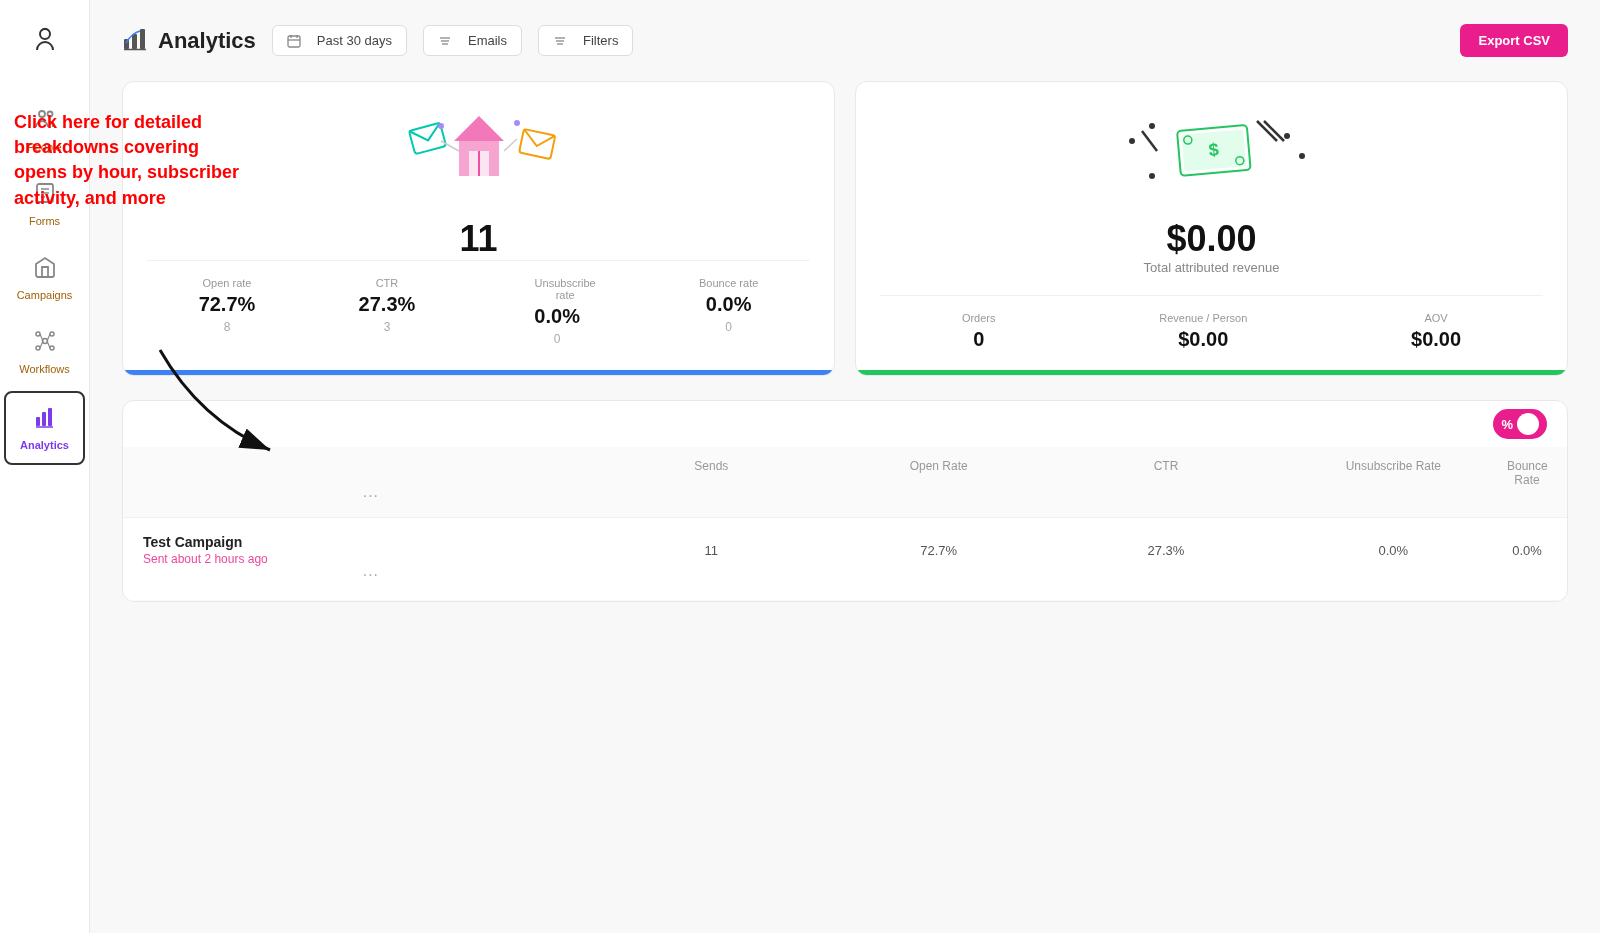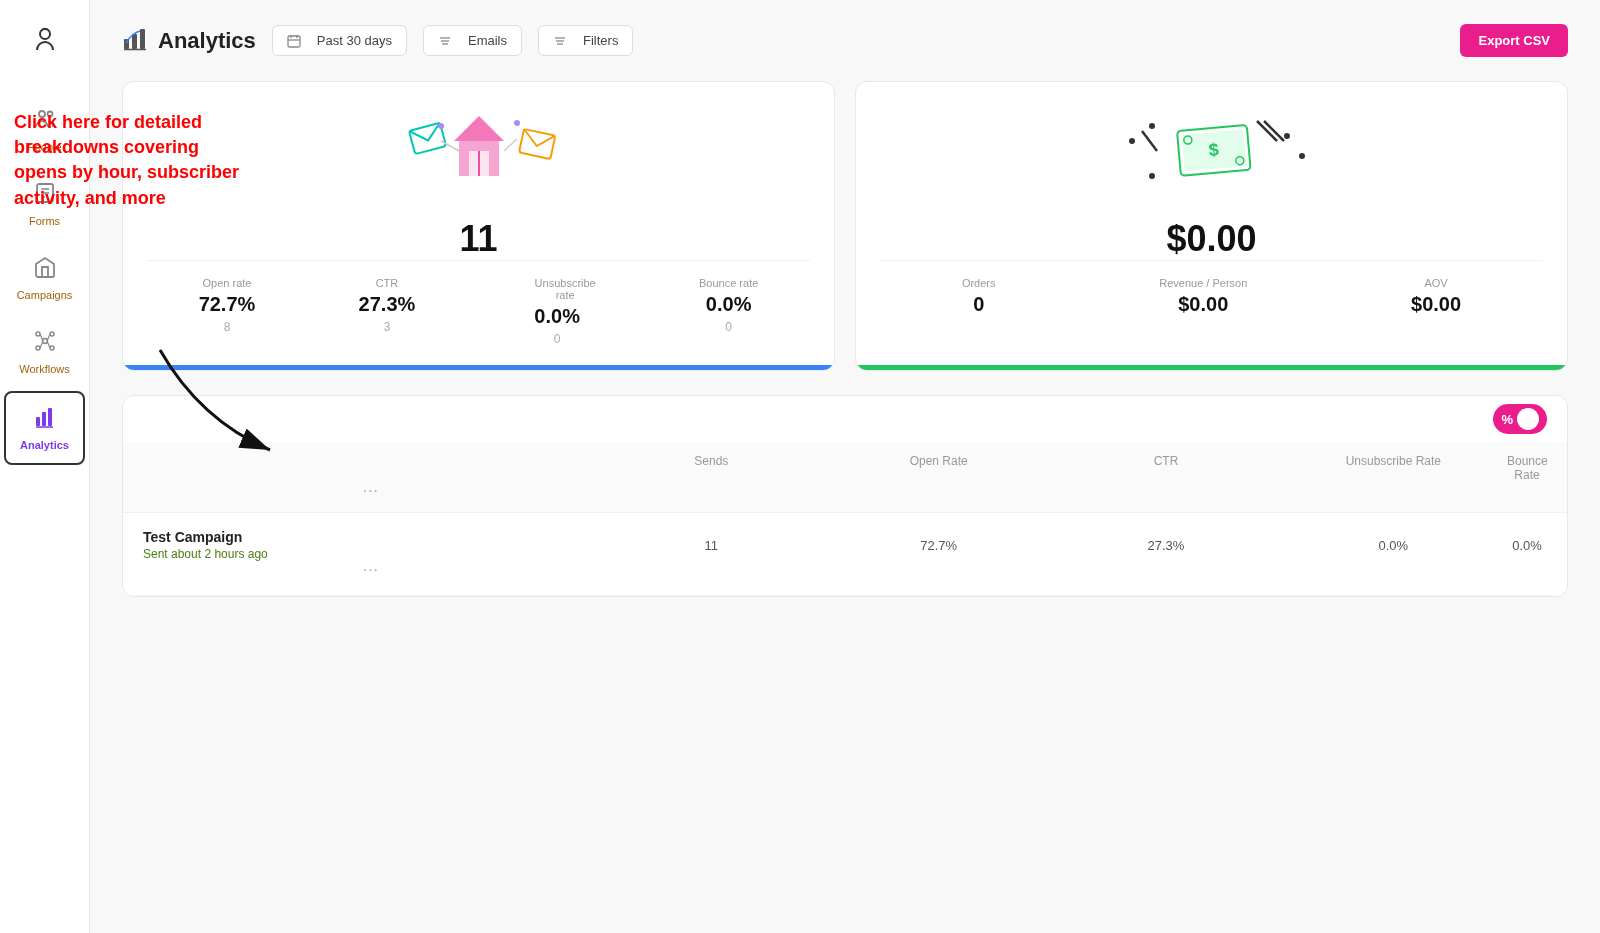--- a/index.html
+++ b/index.html
@@ -269,21 +269,21 @@
       text-align: center;
     }
     .td:first-child { text-align: left; }
     .campaign-name {
       font-size: 14px;
       font-weight: 700;
       color: #222;
     }
     .campaign-sub {
       font-size: 12px;
-      color: #4d7c0f;
+      color: #ec4899;
       margin-top: 2px;
     }
 
     
     .toggle-area {
       display: flex;
       justify-content: flex-end;
       padding: 8px 20px;
     }
     .toggle-switch {
@@ -534,20 +534,21 @@
             <line x1="40" y1="20" x2="55" y2="40" stroke="#333" stroke-width="2.5"></line>
 
             <circle cx="30" cy="30" r="3" fill="#333"></circle>
             <circle cx="50" cy="15" r="3" fill="#333"></circle>
             <circle cx="185" cy="25" r="3" fill="#333"></circle>
             <circle cx="200" cy="45" r="3" fill="#333"></circle>
             <circle cx="50" cy="65" r="3" fill="#333"></circle>
           </svg>
         </div>
         <div class="card-main-value">$0.00</div>
+        <div class="card-main-label">Total attributed revenue</div>
 
         <div class="card-stats">
           <div class="stat-item">
             <span class="stat-label">Orders</span>
             <span class="stat-value">0</span>
           </div>
           <div class="stat-item">
             <span class="stat-label">Revenue / Person</span>
             <span class="stat-value">$0.00</span>
           </div>

